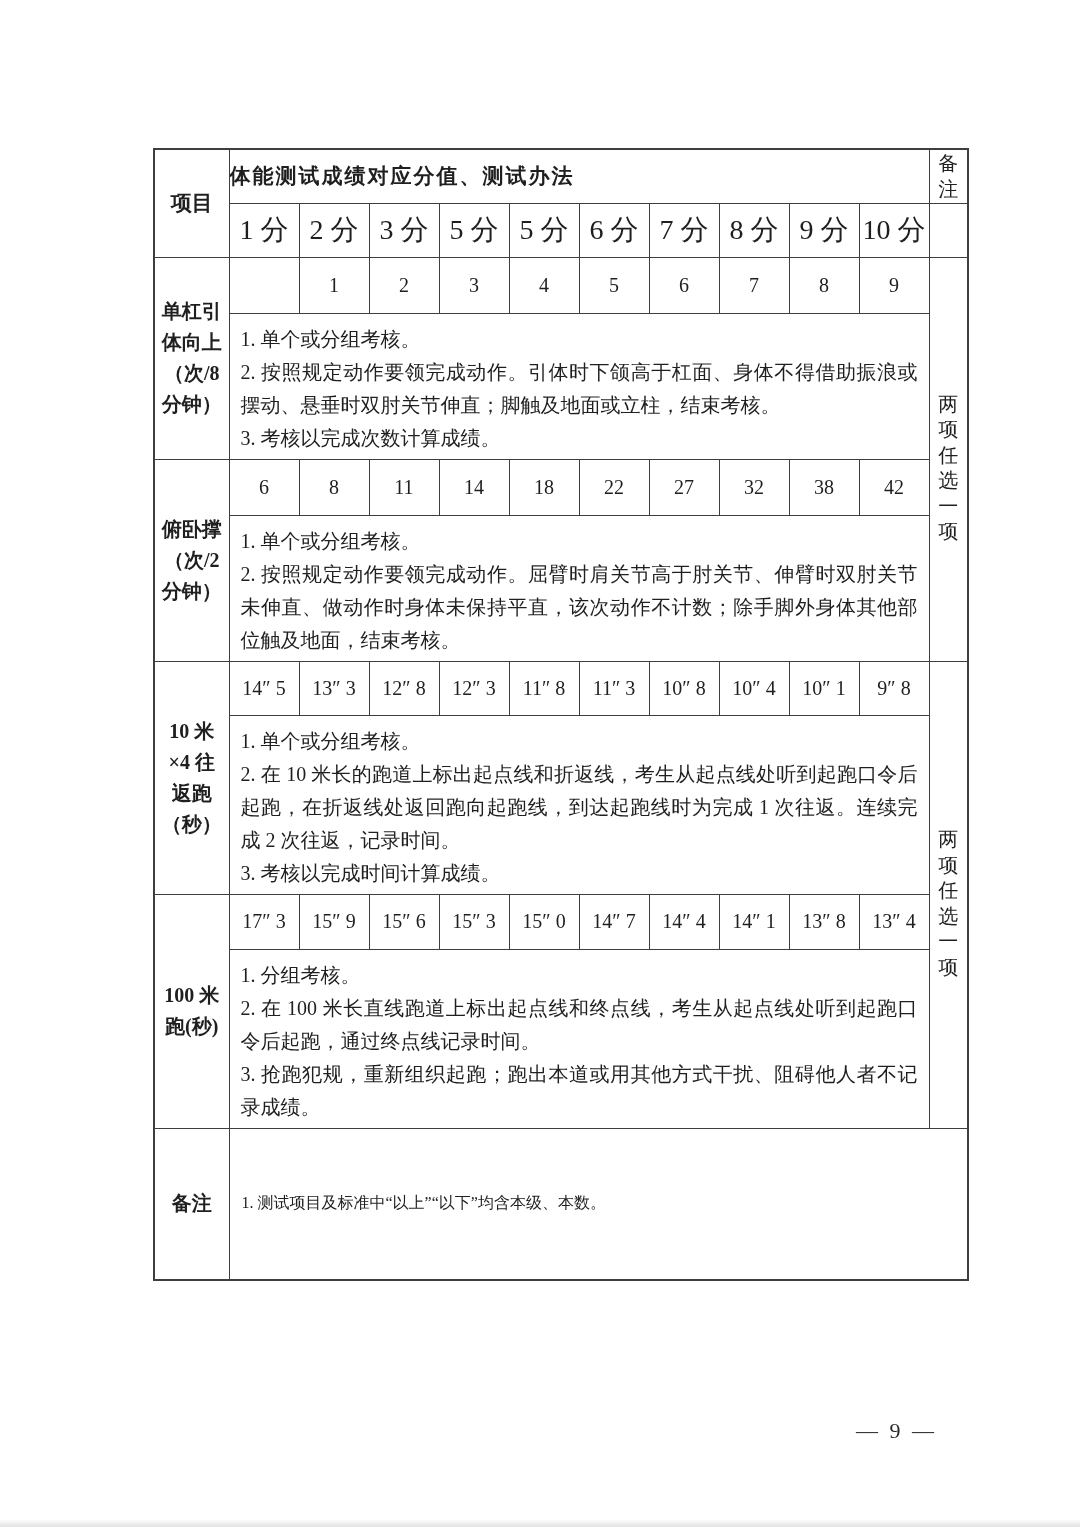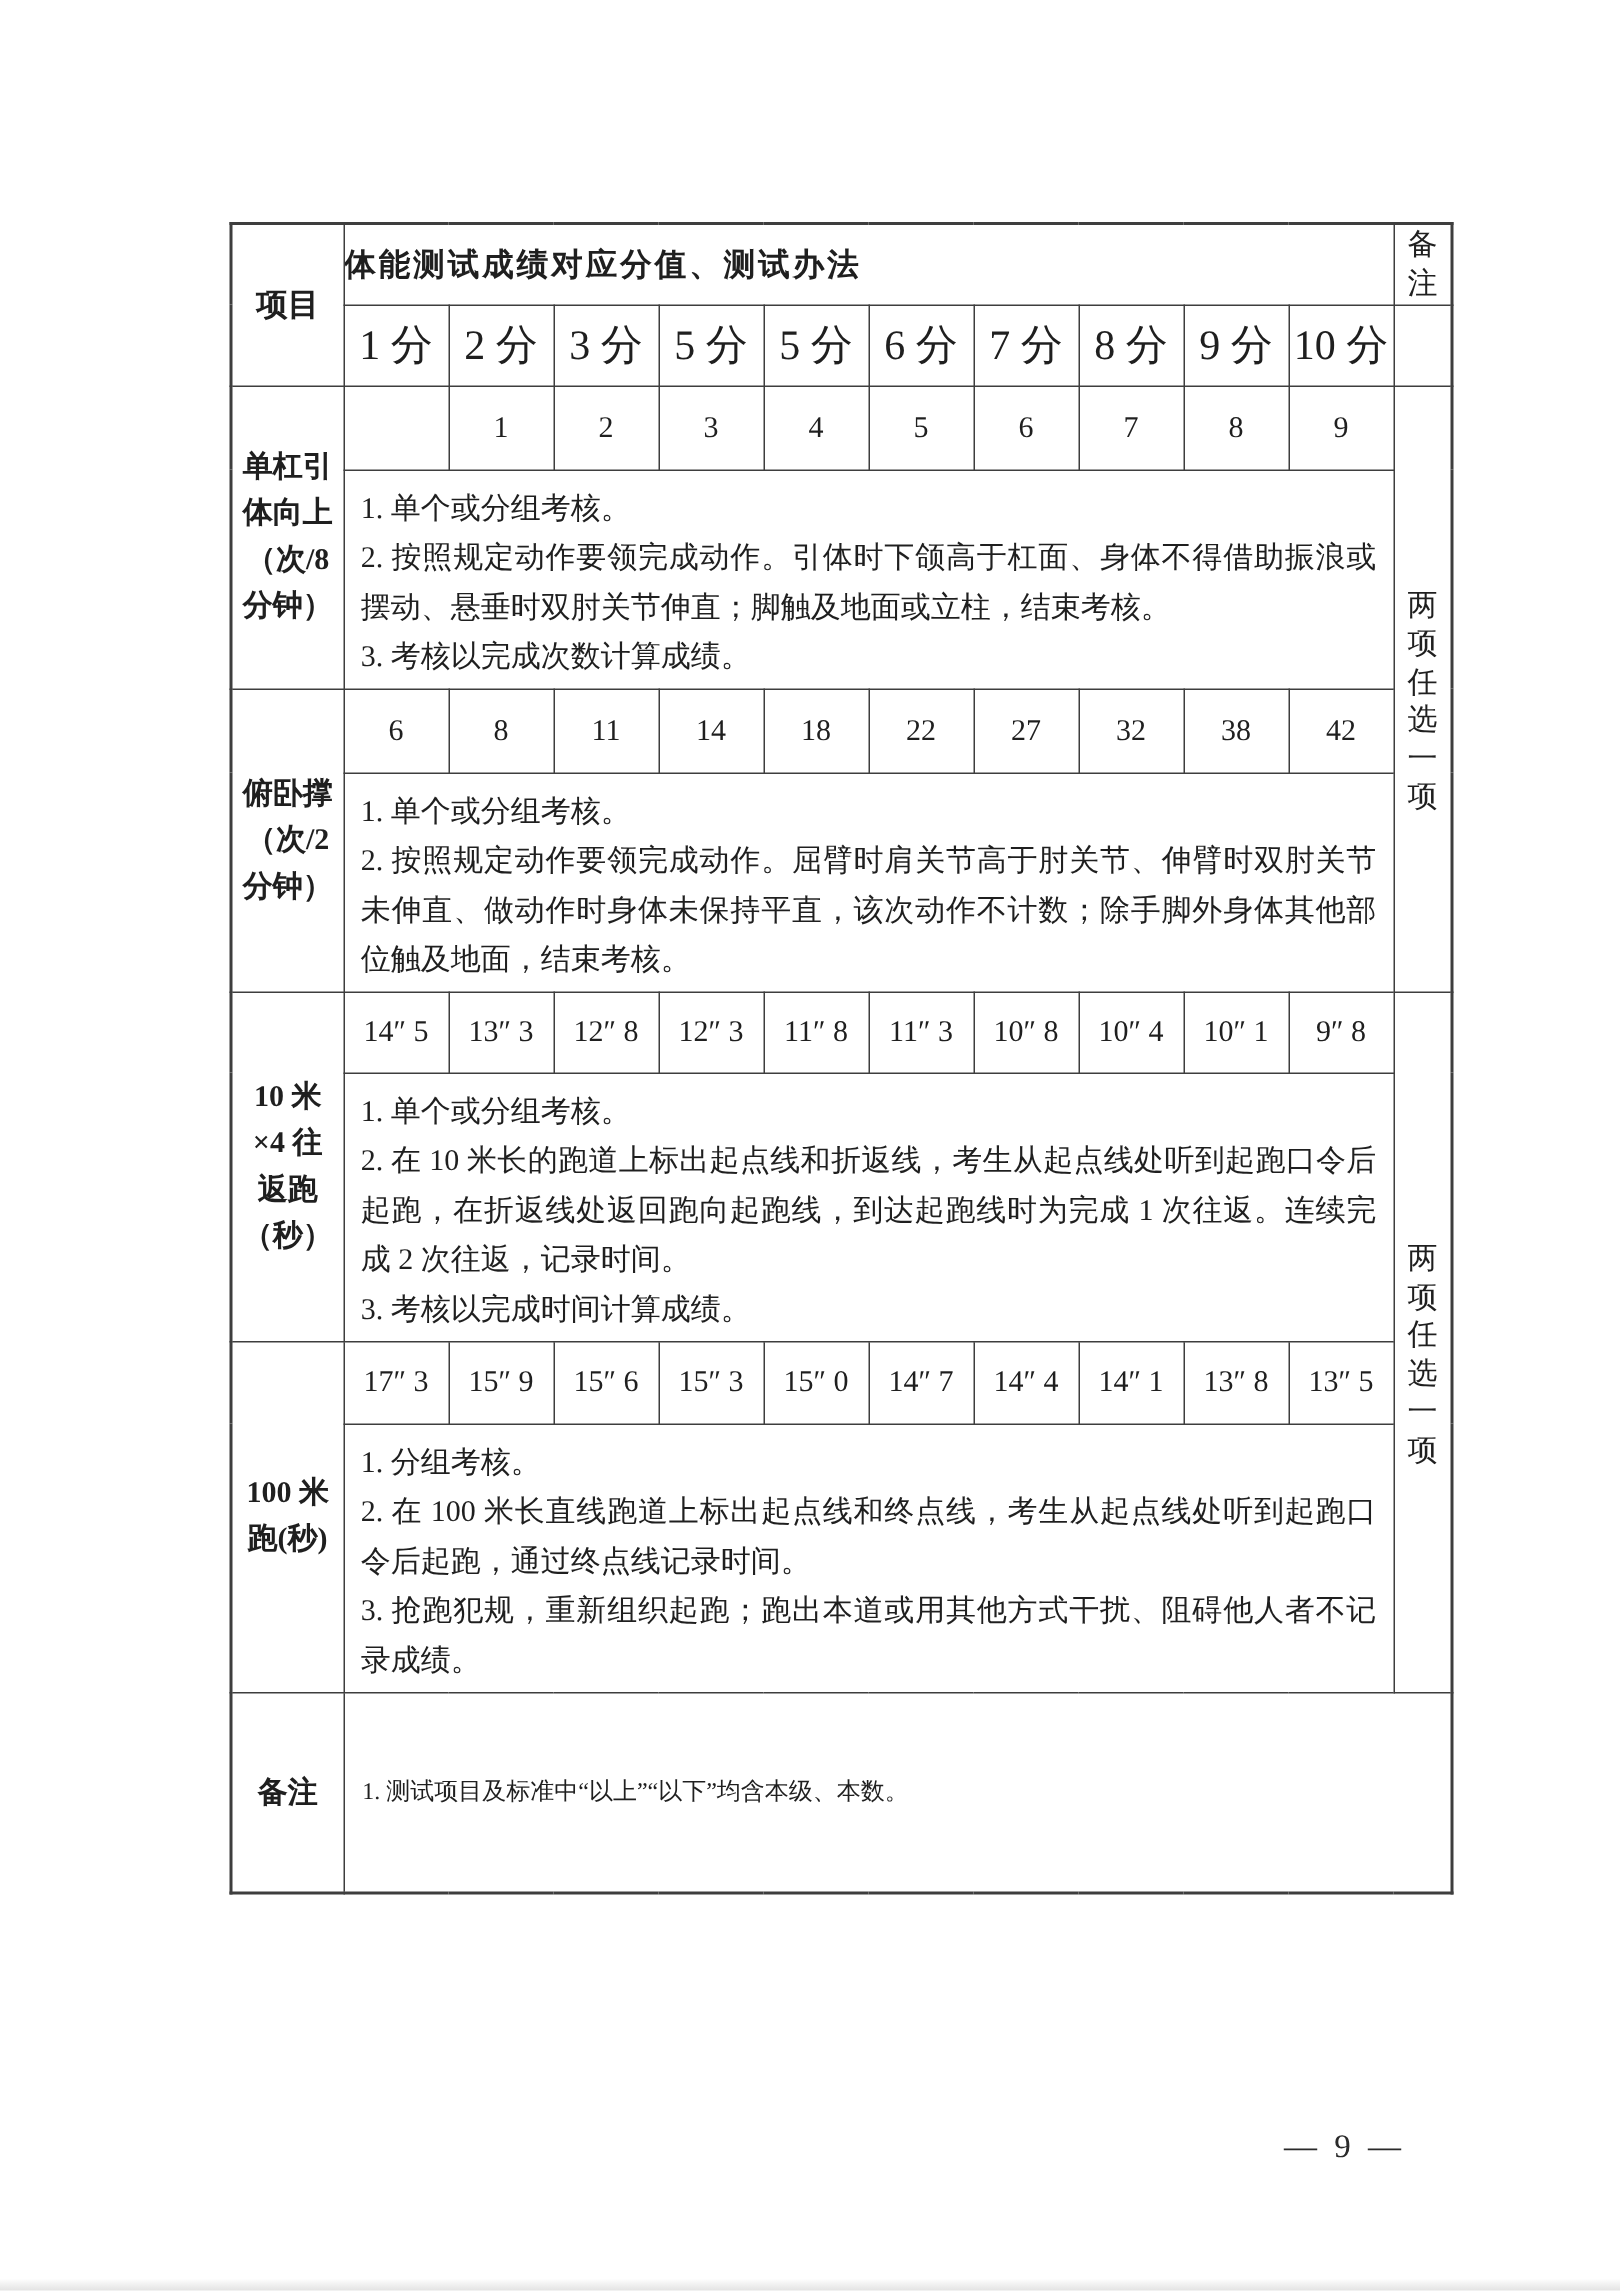--- a/index.html
+++ b/index.html
@@ -29,21 +29,21 @@
     vertical-align: middle;
     overflow: hidden;
   }
 
   tr.rh54  { height: 54px; }
   tr.rh56  { height: 56px; }
   tr.rh145 { height: 145px; }
   tr.rh150 { height: 150px; }
   tr.rh55  { height: 55px; }
   tr.rh146 { height: 146px; }
-  tr.rh134 { height: 134px; }
+  tr.rh134 { height: 152px; }
 
   td.c-item {
     text-align: center;
     font-weight: bold;
     font-size: 21px;
   }
   td.c-title {
     text-align: left;
     font-weight: bold;
     font-size: 21px;
@@ -231,21 +231,21 @@
 跑(秒)</td>
       <td class="c-value">17″ 3</td>
       <td class="c-value">15″ 9</td>
       <td class="c-value">15″ 6</td>
       <td class="c-value">15″ 3</td>
       <td class="c-value">15″ 0</td>
       <td class="c-value">14″ 7</td>
       <td class="c-value">14″ 4</td>
       <td class="c-value">14″ 1</td>
       <td class="c-value">13″ 8</td>
-      <td class="c-value">13″ 5</td>
+      <td class="c-value">13″ 4</td>
     </tr>
     <tr class="rh146">
       <td class="c-method" colspan="10">
         <div class="m-line">1. 分组考核。</div>
         <div class="m-line">2. 在 100 米长直线跑道上标出起点线和终点线，考生从起点线处听到起跑口令后起跑，通过终点线记录时间。</div>
         <div class="m-line">3. 抢跑犯规，重新组织起跑；跑出本道或用其他方式干扰、阻碍他人者不记录成绩。</div>
       </td>
     </tr>
 
     <tr class="rh134">

